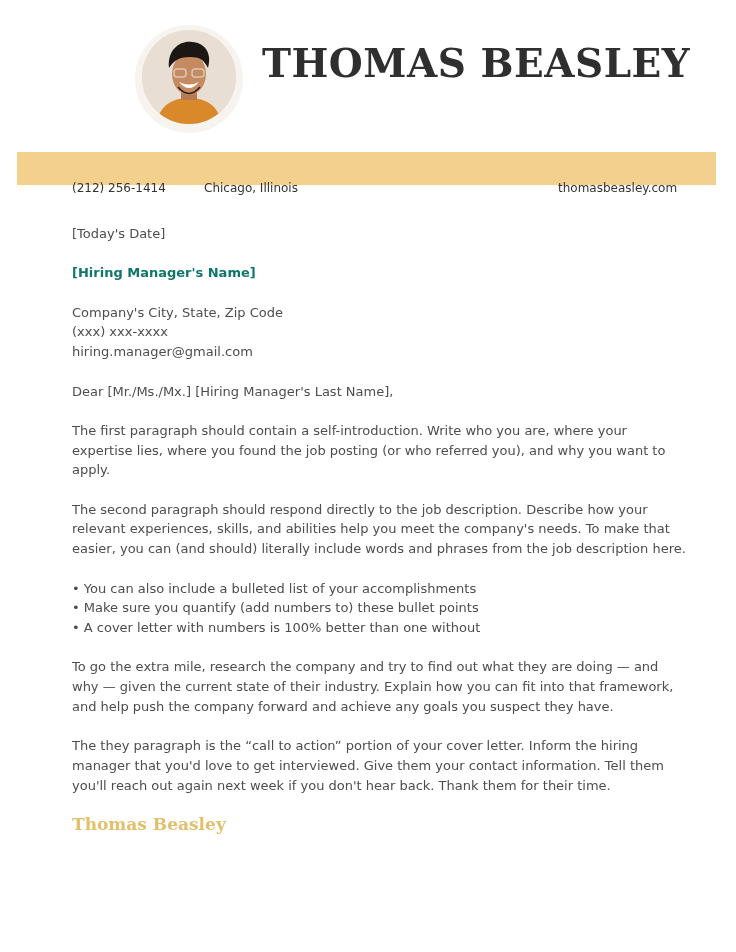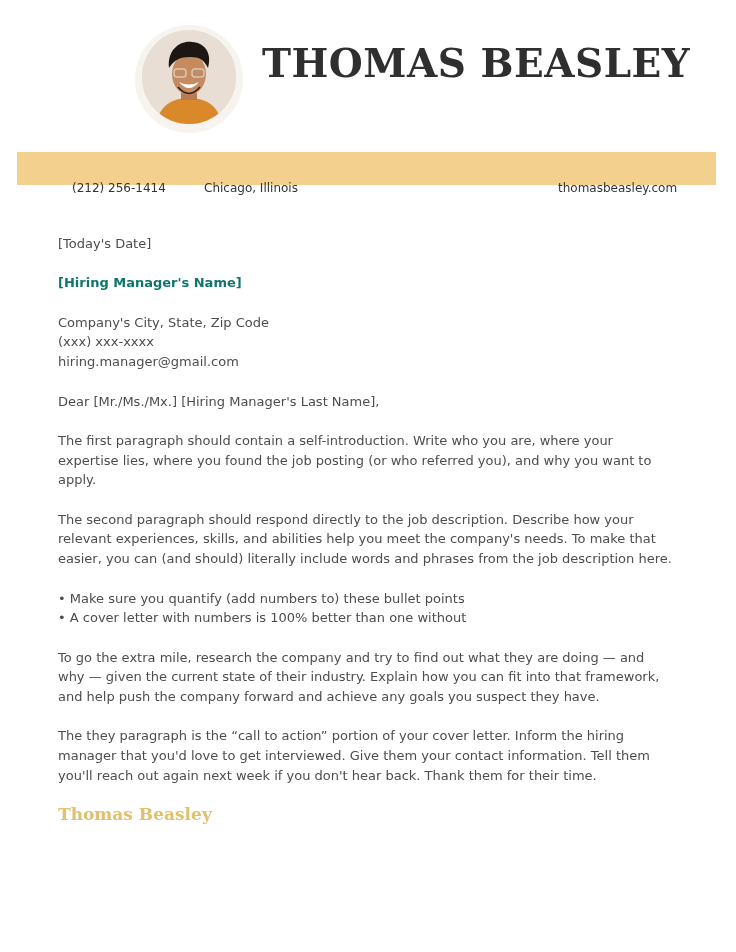--- a/index.html
+++ b/index.html
@@ -14,22 +14,22 @@
     .name { position: absolute; left: 262px; top: 44px; font-family: "DejaVu Serif", serif;
             font-weight: bold; font-size: 39px; letter-spacing: 0.5px; color: #2f2f2f; line-height: 1; }
     .title { position: absolute; left: 263px; top: 92px; font-family: "DejaVu Serif", serif;
              font-size: 13.5px; color: #3a3a3a; }
 
     .contact-bar { position: absolute; left: 17px; top: 152px; width: 699px; height: 33px;
                    background: #f3d08d; display: flex; align-items: center; }
     .contact-item { position: absolute; top: 0; height: 33px; line-height: 33px; font-size: 12px;
                     color: #333; white-space: nowrap; margin-top: 20px; }
 
-    .body { position: absolute; left: 58px; top: 224px; width: 615px; font-size: 13px;
-            line-height: 19.7px; color: #4d4d4d; margin-top: 10px; }
+    .body { position: absolute; left: 72px; top: 224px; width: 615px; font-size: 13px;
+            line-height: 19.7px; color: #4d4d4d; }
     .body p { margin: 0; }
     .gap { height: 19.7px; }
     .accent { color: #0f766e; font-weight: bold; }
     .signature { font-family: "DejaVu Serif", serif; font-weight: bold; font-size: 17px;
                  color: #e2bf6a; margin-top: 18px; }
   </style>
 </head>
 <body>
 
 <div class="header">
@@ -67,20 +67,21 @@
     <p>hiring.manager@gmail.com</p>
   </div>
   <div class="gap"></div>
   <p>Dear [Mr./Ms./Mx.] [Hiring Manager's Last Name],</p>
   <div class="gap"></div>
   <p>The first paragraph should contain a self-introduction. Write who you are, where your expertise lies, where you found the job posting (or who referred you), and why you want to apply.</p>
   <div class="gap"></div>
   <p>The second paragraph should respond directly to the job description. Describe how your relevant experiences, skills, and abilities help you meet the company's needs. To make that easier, you can (and should) literally include words and phrases from the job description here.</p>
   <div class="gap"></div>
   <div>
+    <p>• You can also include a bulleted list of your accomplishments</p>
     <p>• Make sure you quantify (add numbers to) these bullet points</p>
     <p>• A cover letter with numbers is 100% better than one without</p>
   </div>
   <div class="gap"></div>
   <p>To go the extra mile, research the company and try to find out what they are doing — and why — given the current state of their industry. Explain how you can fit into that framework, and help push the company forward and achieve any goals you suspect they have.</p>
   <div class="gap"></div>
   <p>The they paragraph is the “call to action” portion of your cover letter. Inform the hiring manager that you'd love to get interviewed. Give them your contact information. Tell them you'll reach out again next week if you don't hear back. Thank them for their time.</p>
   <div class="gap"></div>
   <p class="signature">Thomas Beasley</p>
 </div>

